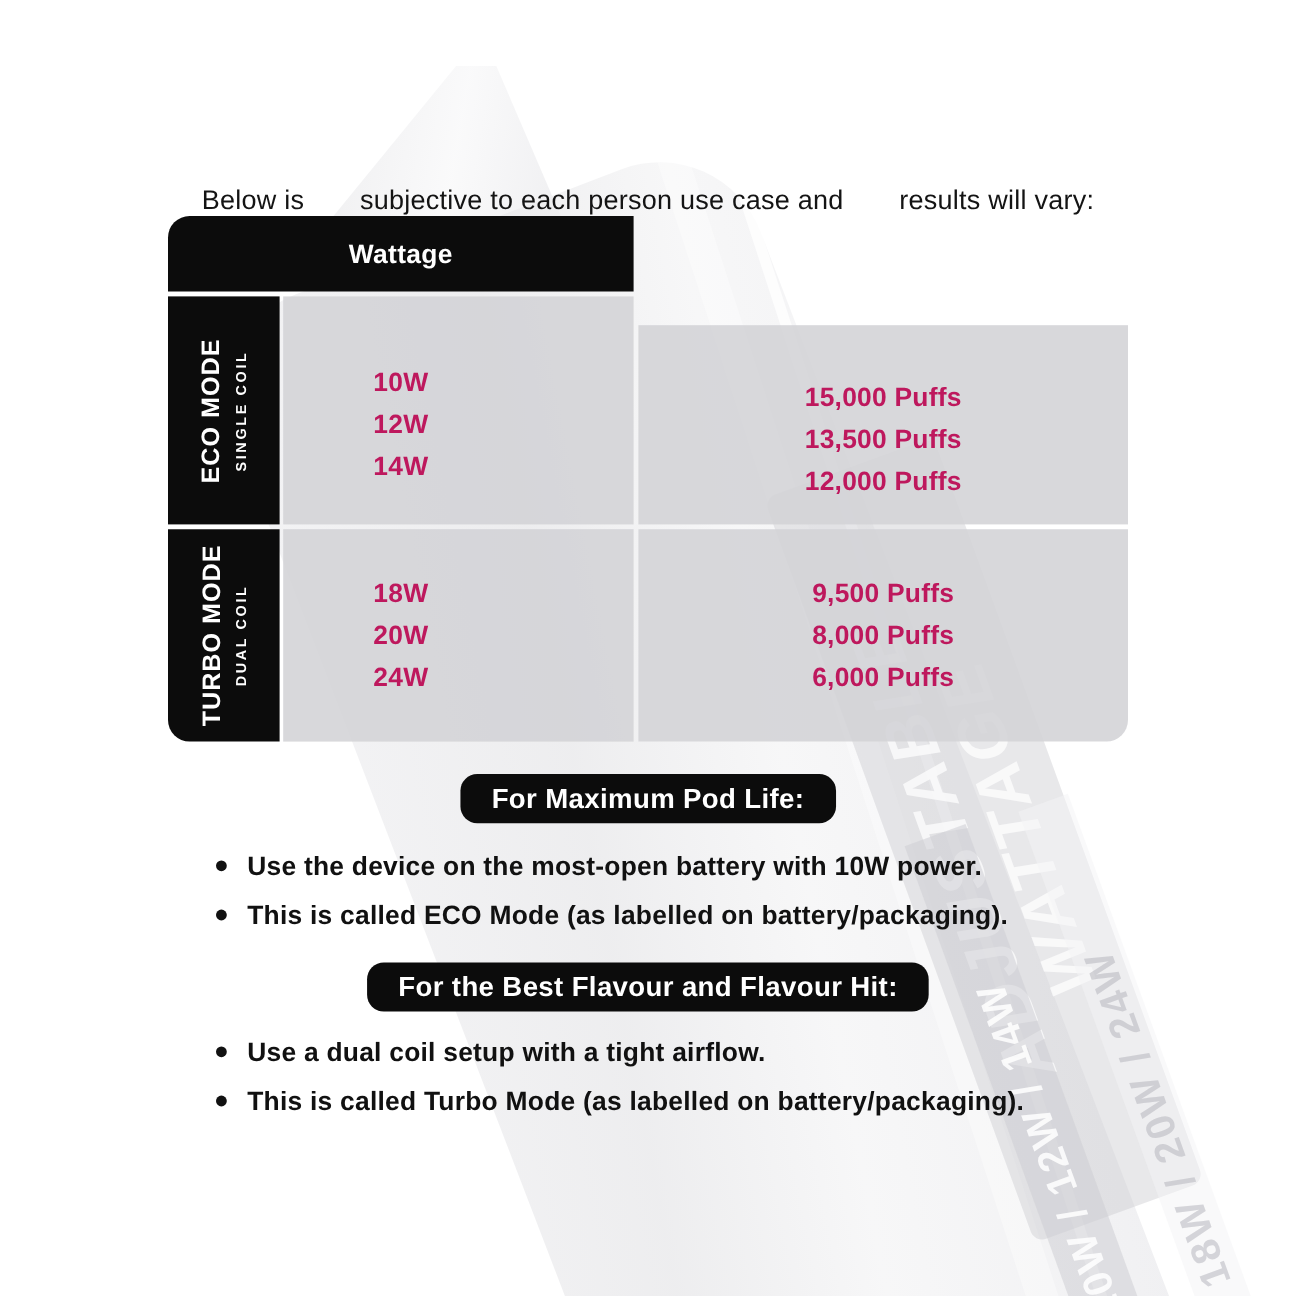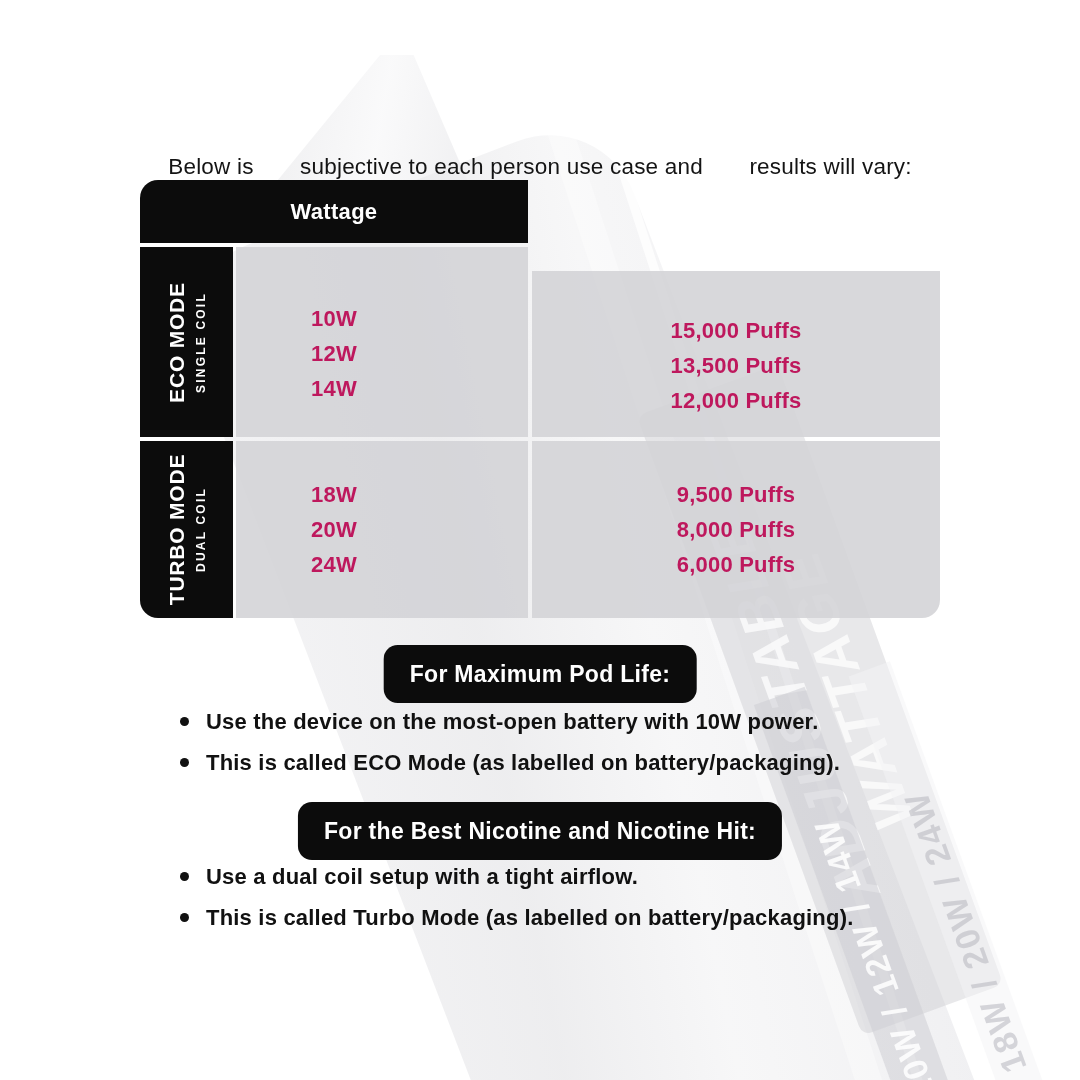--- a/index.html
+++ b/index.html
@@ -60,21 +60,21 @@
   .cell{background:rgba(211,211,214,.88);display:flex;flex-direction:column;
     align-items:center;justify-content:center;}
   .cell .val{font-size:22px;font-weight:bold;color:#be185d;line-height:35px;letter-spacing:.2px;}
   .watt-eco{grid-column:3;grid-row:3;padding-top:22px;box-sizing:border-box;padding-right:96px;}
   .puffs-eco{grid-column:5;grid-row:3;padding-top:22px;box-sizing:border-box;margin-top:24px;}
   .watt-turbo{grid-column:3;grid-row:5;box-sizing:border-box;padding-right:96px;}
   .puffs-turbo{grid-column:5;grid-row:5;border-radius:0 0 18px 0;}
 
   .tip-badge{position:absolute;left:50%;transform:translateX(-50%);
     background:#0c0c0c;color:#ffffff;font-weight:bold;font-size:23px;letter-spacing:.3px;
-    padding:0 26px;height:58px;display:flex;align-items:center;border-radius:14px;white-space:nowrap;}
+    padding:0 26px;height:41px;display:flex;align-items:center;border-radius:14px;white-space:nowrap;}
   .badge-1{top:645px;}
   .badge-2{top:802px;}
 
   .bullets{position:absolute;left:173px;width:840px;}
   .bullets-1{top:701px;}
   .bullets-2{top:856px;}
   .bullet{position:relative;padding-left:33px;font-size:22px;font-weight:600;
     color:#111111;line-height:41px;letter-spacing:.2px;}
   .bullet::before{content:"";position:absolute;left:7px;top:16px;width:9px;height:9px;
     border-radius:50%;background:#111111;}
@@ -152,21 +152,21 @@
 
     <div class="tip-badge badge-1">
       <span>For Maximum Pod Life:</span>
     </div>
     <div class="bullets bullets-1">
       <div class="bullet">Use the device on the most-open battery with 10W power.</div>
       <div class="bullet">This is called ECO Mode (as labelled on battery/packaging).</div>
     </div>
 
     <div class="tip-badge badge-2">
-      <span>For the Best Nicotine and Nicotine Hit:</span>
+      <span>For the Best Flavour and Flavour Hit:</span>
     </div>
     <div class="bullets bullets-2">
       <div class="bullet">Use a dual coil setup with a tight airflow.</div>
       <div class="bullet">This is called Turbo Mode (as labelled on battery/packaging).</div>
     </div>
 
   </div>
 </div>
 
 </body></html>

